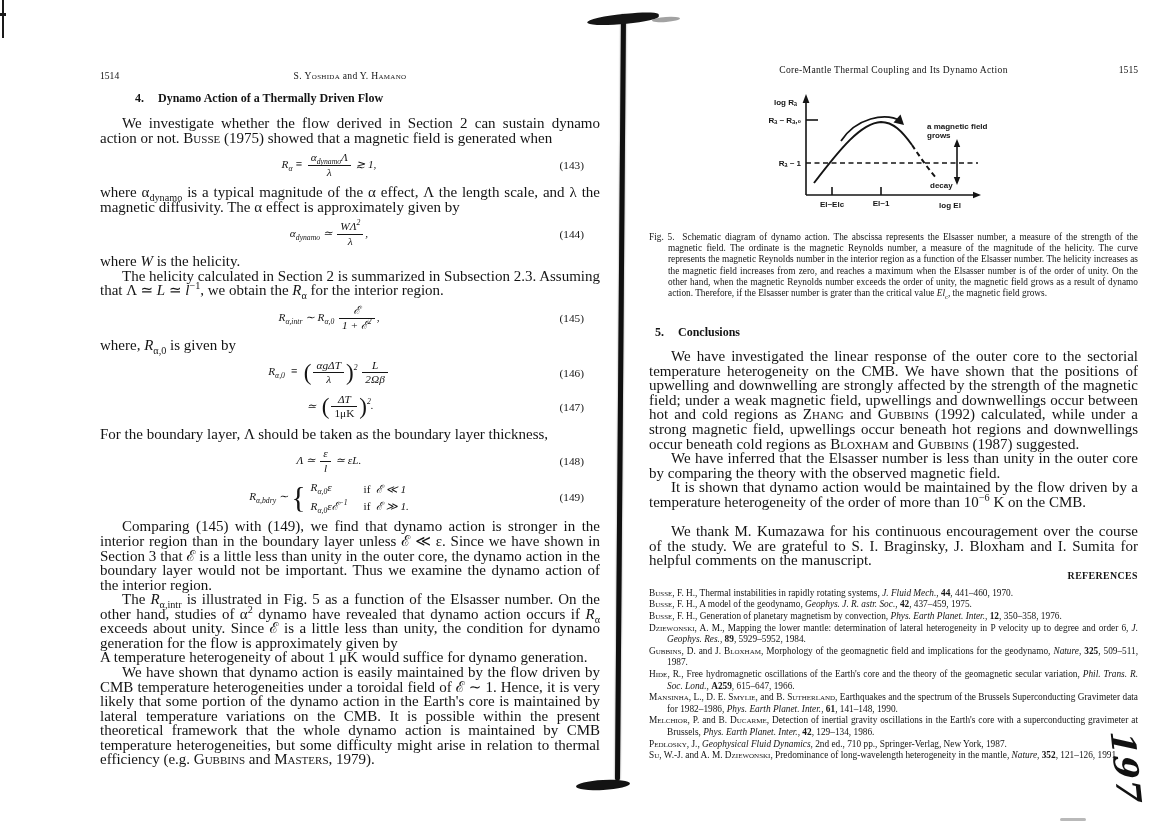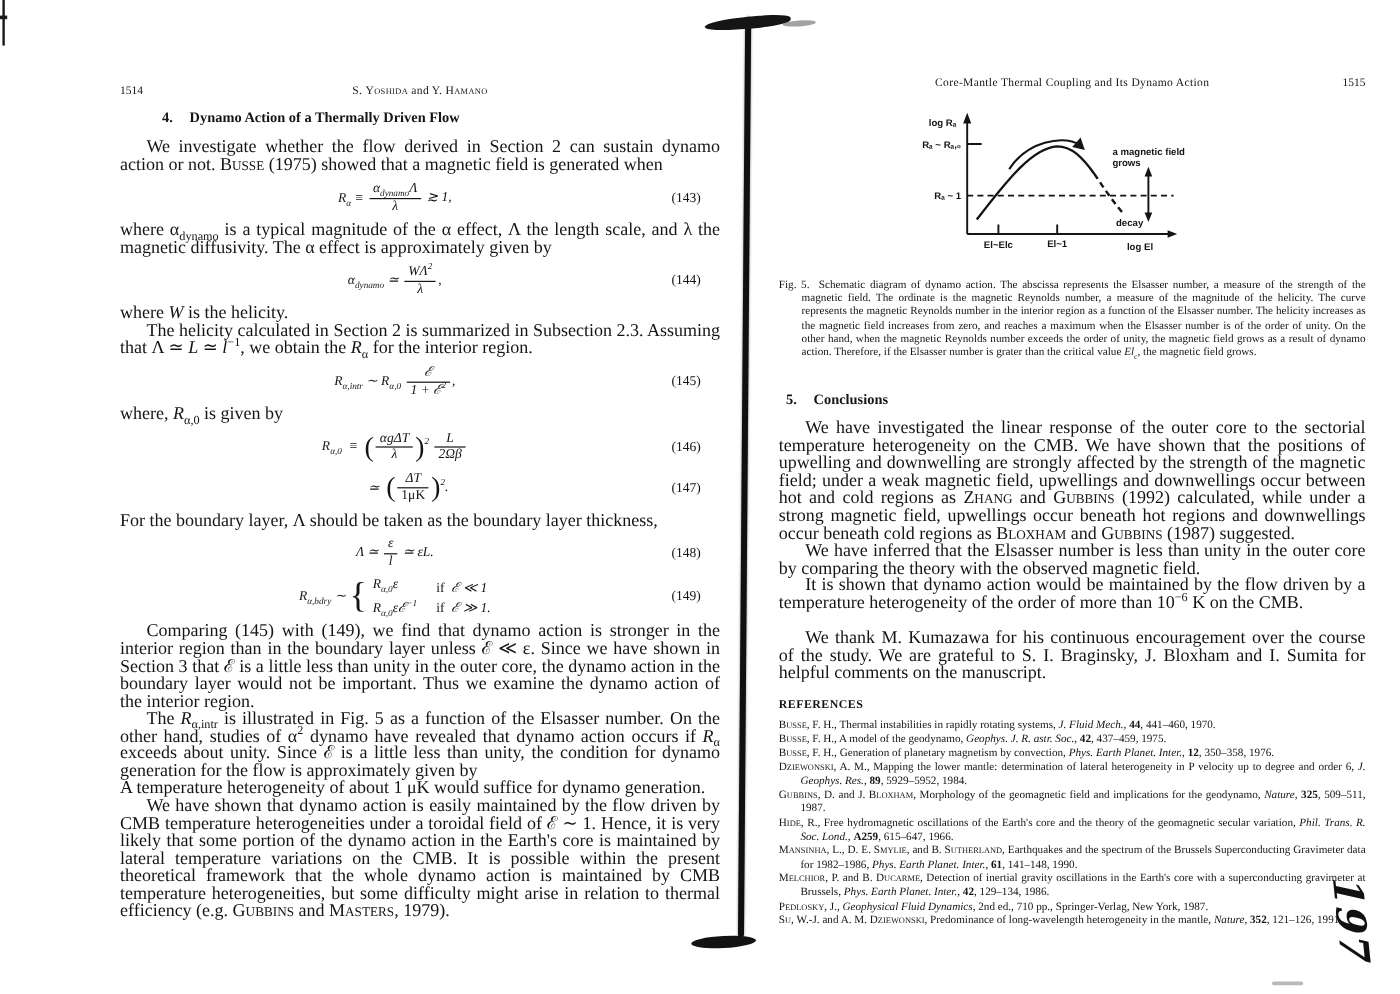--- a/index.html
+++ b/index.html
@@ -37,21 +37,21 @@
   .stack{display:inline-grid;grid-template-columns:auto auto;column-gap:16px;row-gap:2px;
          vertical-align:middle;text-align:left;}
   .ghost{visibility:hidden;}
 
   figure{margin:12px 0 2px 95px;}
   figure svg text{font-family:"Liberation Sans",sans-serif;font-weight:700;fill:#141414;}
   .caption{font-size:9.3px;line-height:11.2px;text-align:justify;padding-left:19px;text-indent:-19px;
            margin:7px 0 0 0;}
   .caption .capLabel{font-weight:400;}
 
-  .refs-head{font-size:9.9px;font-weight:700;text-align:left;letter-spacing:.4px;margin:13px 0 7px;}
+  .refs-head{font-size:9.9px;font-weight:700;text-align:right;letter-spacing:.4px;margin:2px 0 7px;}
   .ref{font-size:9.3px;line-height:11.6px;margin:0;text-align:justify;padding-left:18px;text-indent:-18px;}
 
   
   .bind-line{position:absolute;left:621px;top:14px;width:4.5px;height:767px;background:#101010;
              border-radius:3px;transform:rotate(.45deg);transform-origin:top center;
              box-shadow:0 0 2px rgba(0,0,0,.55);}
   .smudge-top{position:absolute;left:587px;top:14px;width:72px;height:10px;background:#151515;
               border-radius:60% 40% 50% 50%;transform:rotate(-5deg);}
   .smudge-top-tail{position:absolute;left:652px;top:17px;width:28px;height:5px;background:#555;
                    opacity:.55;border-radius:50%;transform:rotate(-4deg);}

